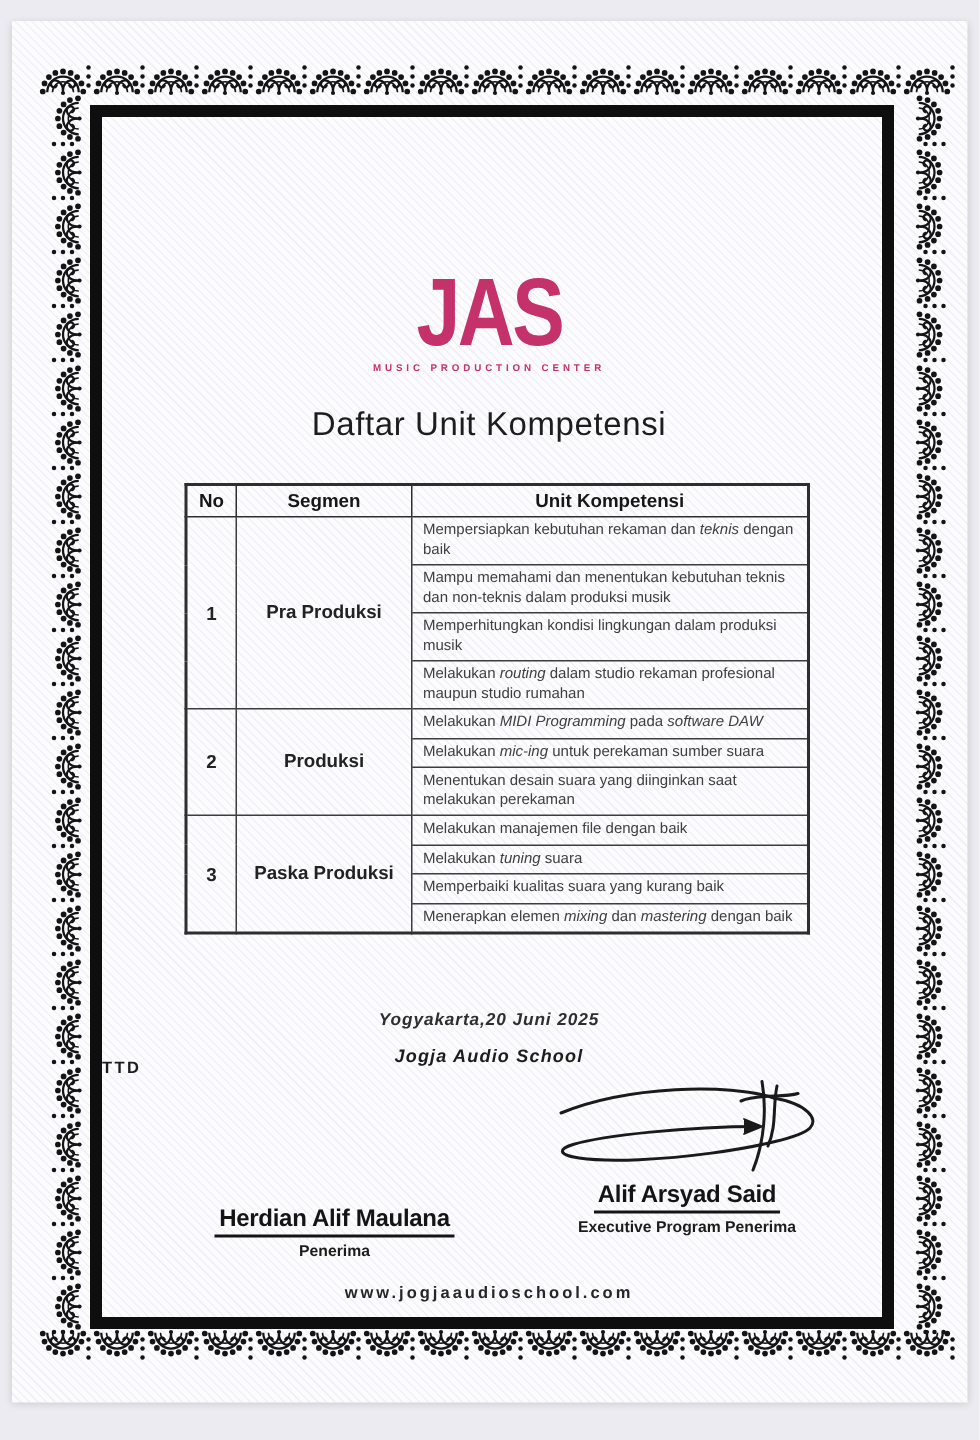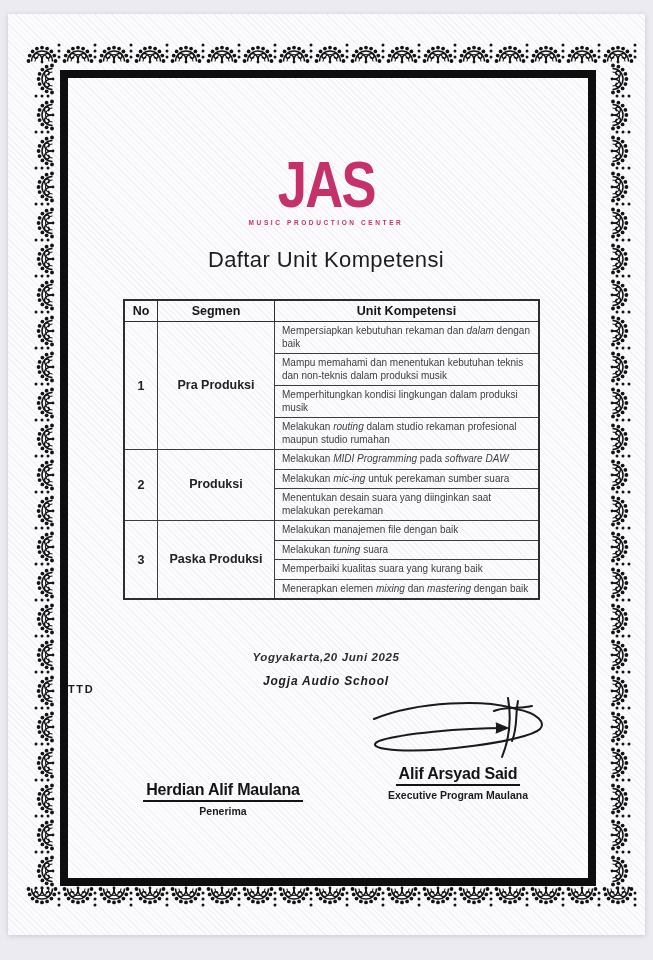--- a/index.html
+++ b/index.html
@@ -14,21 +14,21 @@
     background:
       repeating-linear-gradient(45deg, rgba(150,150,168,0.10) 0px, rgba(150,150,168,0.10) 1px, transparent 1px, transparent 4px),
       #fcfbfd;
     box-shadow:0 1px 5px rgba(40,40,60,0.18);
   }
   .ornament-svg{position:absolute;left:0;top:0;}
   .inner-border{
     position:absolute;left:52px;top:56px;right:49px;bottom:49px;
     border:8px solid #0e0e0e;
   }
-  .content{position:absolute;left:60px;top:53px;width:516px;height:800px;}
+  .content{position:absolute;left:60px;top:76px;width:516px;height:800px;}
 
   .logo{position:absolute;top:86px;left:0;width:100%;text-align:center;line-height:1;}
   .logo-jas{
     display:inline-block;font-size:64px;font-weight:bold;letter-spacing:-2px;
     transform:scaleX(0.82);transform-origin:center;
   }
   .logo-sub{margin-top:3px;font-size:6.5px;font-weight:bold;letter-spacing:2.6px;}
 
   .page-title{
     position:absolute;top:180px;left:0;width:100%;text-align:center;
@@ -196,21 +196,21 @@
         <tr>
           <th>No</th>
           <th>Segmen</th>
           <th>Unit Kompetensi</th>
         </tr>
       </thead>
       <tbody>
           <tr>
             <td class="col-no" rowspan="4">1</td>
             <td class="col-seg" rowspan="4">Pra Produksi</td>
-            <td class="col-item"><span>Mempersiapkan kebutuhan rekaman dan </span><i>dalam</i><span> dengan baik</span></td>
+            <td class="col-item"><span>Mempersiapkan kebutuhan rekaman dan </span><i>teknis</i><span> dengan baik</span></td>
           </tr>
           <tr>
             <td class="col-item"><span>Mampu memahami dan menentukan kebutuhan teknis dan non-teknis dalam produksi musik</span></td>
           </tr>
           <tr>
             <td class="col-item"><span>Memperhitungkan kondisi lingkungan dalam produksi musik</span></td>
           </tr>
           <tr>
             <td class="col-item"><span>Melakukan </span><i>routing</i><span> dalam studio rekaman profesional maupun studio rumahan</span></td>
           </tr>
@@ -260,18 +260,19 @@
       </g>
     </svg>
 
     <div class="sig-block sig-left">
       <div class="sig-name">Herdian Alif Maulana</div>
       <div class="sig-role">Penerima</div>
     </div>
 
     <div class="sig-block sig-right">
       <div class="sig-name">Alif Arsyad Said</div>
-      <div class="sig-role">Executive Program Maulana</div>
-    </div>
-
+      <div class="sig-role">Executive Program Penerima</div>
+    </div>
+
+    <div class="website">www.jogjaaudioschool.com</div>
 
   </div>
 </div>
 
 </body></html>

